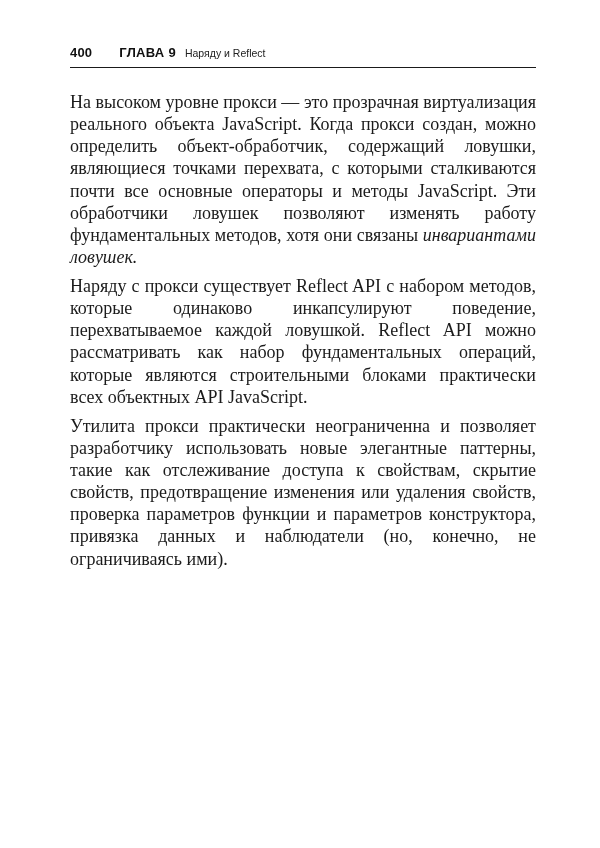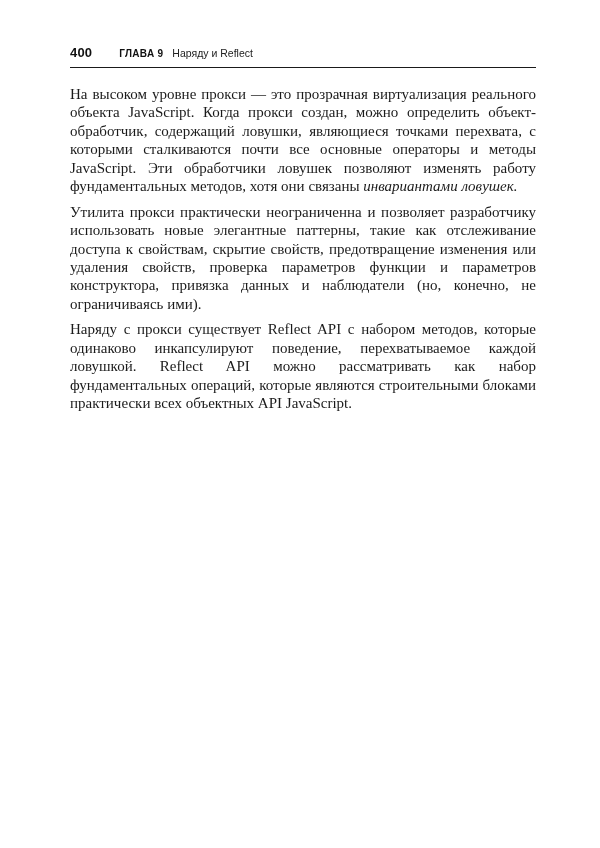--- a/index.html
+++ b/index.html
@@ -25,37 +25,37 @@
     font-family: "Liberation Sans", sans-serif;
     color: #111111;
   }
   .page-number {
     font-weight: bold;
     font-size: 13px;
     letter-spacing: 0.2px;
   }
   .chapter-label {
     font-weight: bold;
-    font-size: 10px;
+    font-size: 13px;
     margin-left: 27px;
     letter-spacing: 0.3px;
   }
   .chapter-title {
     font-size: 10.5px;
     margin-left: 9px;
     color: #222222;
   }
   .header-rule {
     border: none;
     border-top: 1.5px solid #1a1a1a;
     margin-top: 7px;
   }
   .page-body {
-    margin-top: 17px;
-    font-size: 15px;
+    margin-top: 23px;
+    font-size: 18px;
     line-height: 1.23;
     text-align: justify;
   }
   .page-body p {
     margin-bottom: 7px;
   }
   .page-body em {
     font-style: italic;
   }
 </style>
@@ -68,18 +68,18 @@
     <span class="page-number">400</span>
     <span class="chapter-label">ГЛАВА 9</span>
     <span class="chapter-title">Наряду и Reflect</span>
   </header>
 
   <hr class="header-rule">
 
   <main class="page-body">
     <p><span>На высоком уровне прокси — это прозрачная виртуализация реального объекта JavaScript. Когда прокси создан, можно определить объект-обработчик, содержащий ловушки, являющиеся точками перехвата, с которыми сталкиваются почти все основные операторы и методы JavaScript. Эти обработчики ловушек позволяют изменять работу фундаментальных методов, хотя они связаны </span><em>инвариантами ловушек.</em></p>
 
+    <p>Наряду с прокси существует Reflect API с набором методов, которые одинаково инкапсулируют поведение, перехватываемое каждой ловушкой. Reflect API можно рассматривать как набор фундаментальных операций, которые являются строительными блоками практически всех объектных API JavaScript.</p>
+
     <p>Утилита прокси практически неограниченна и позволяет разработчику использовать новые элегантные паттерны, такие как отслеживание доступа к свойствам, скрытие свойств, предотвращение изменения или удаления свойств, проверка параметров функции и параметров конструктора, привязка данных и наблюдатели (но, конечно, не ограничиваясь ими).</p>
-
-    <p>Наряду с прокси существует Reflect API с набором методов, которые одинаково инкапсулируют поведение, перехватываемое каждой ловушкой. Reflect API можно рассматривать как набор фундаментальных операций, которые являются строительными блоками практически всех объектных API JavaScript.</p>
   </main>
 
 </div>
 
 </body></html>

